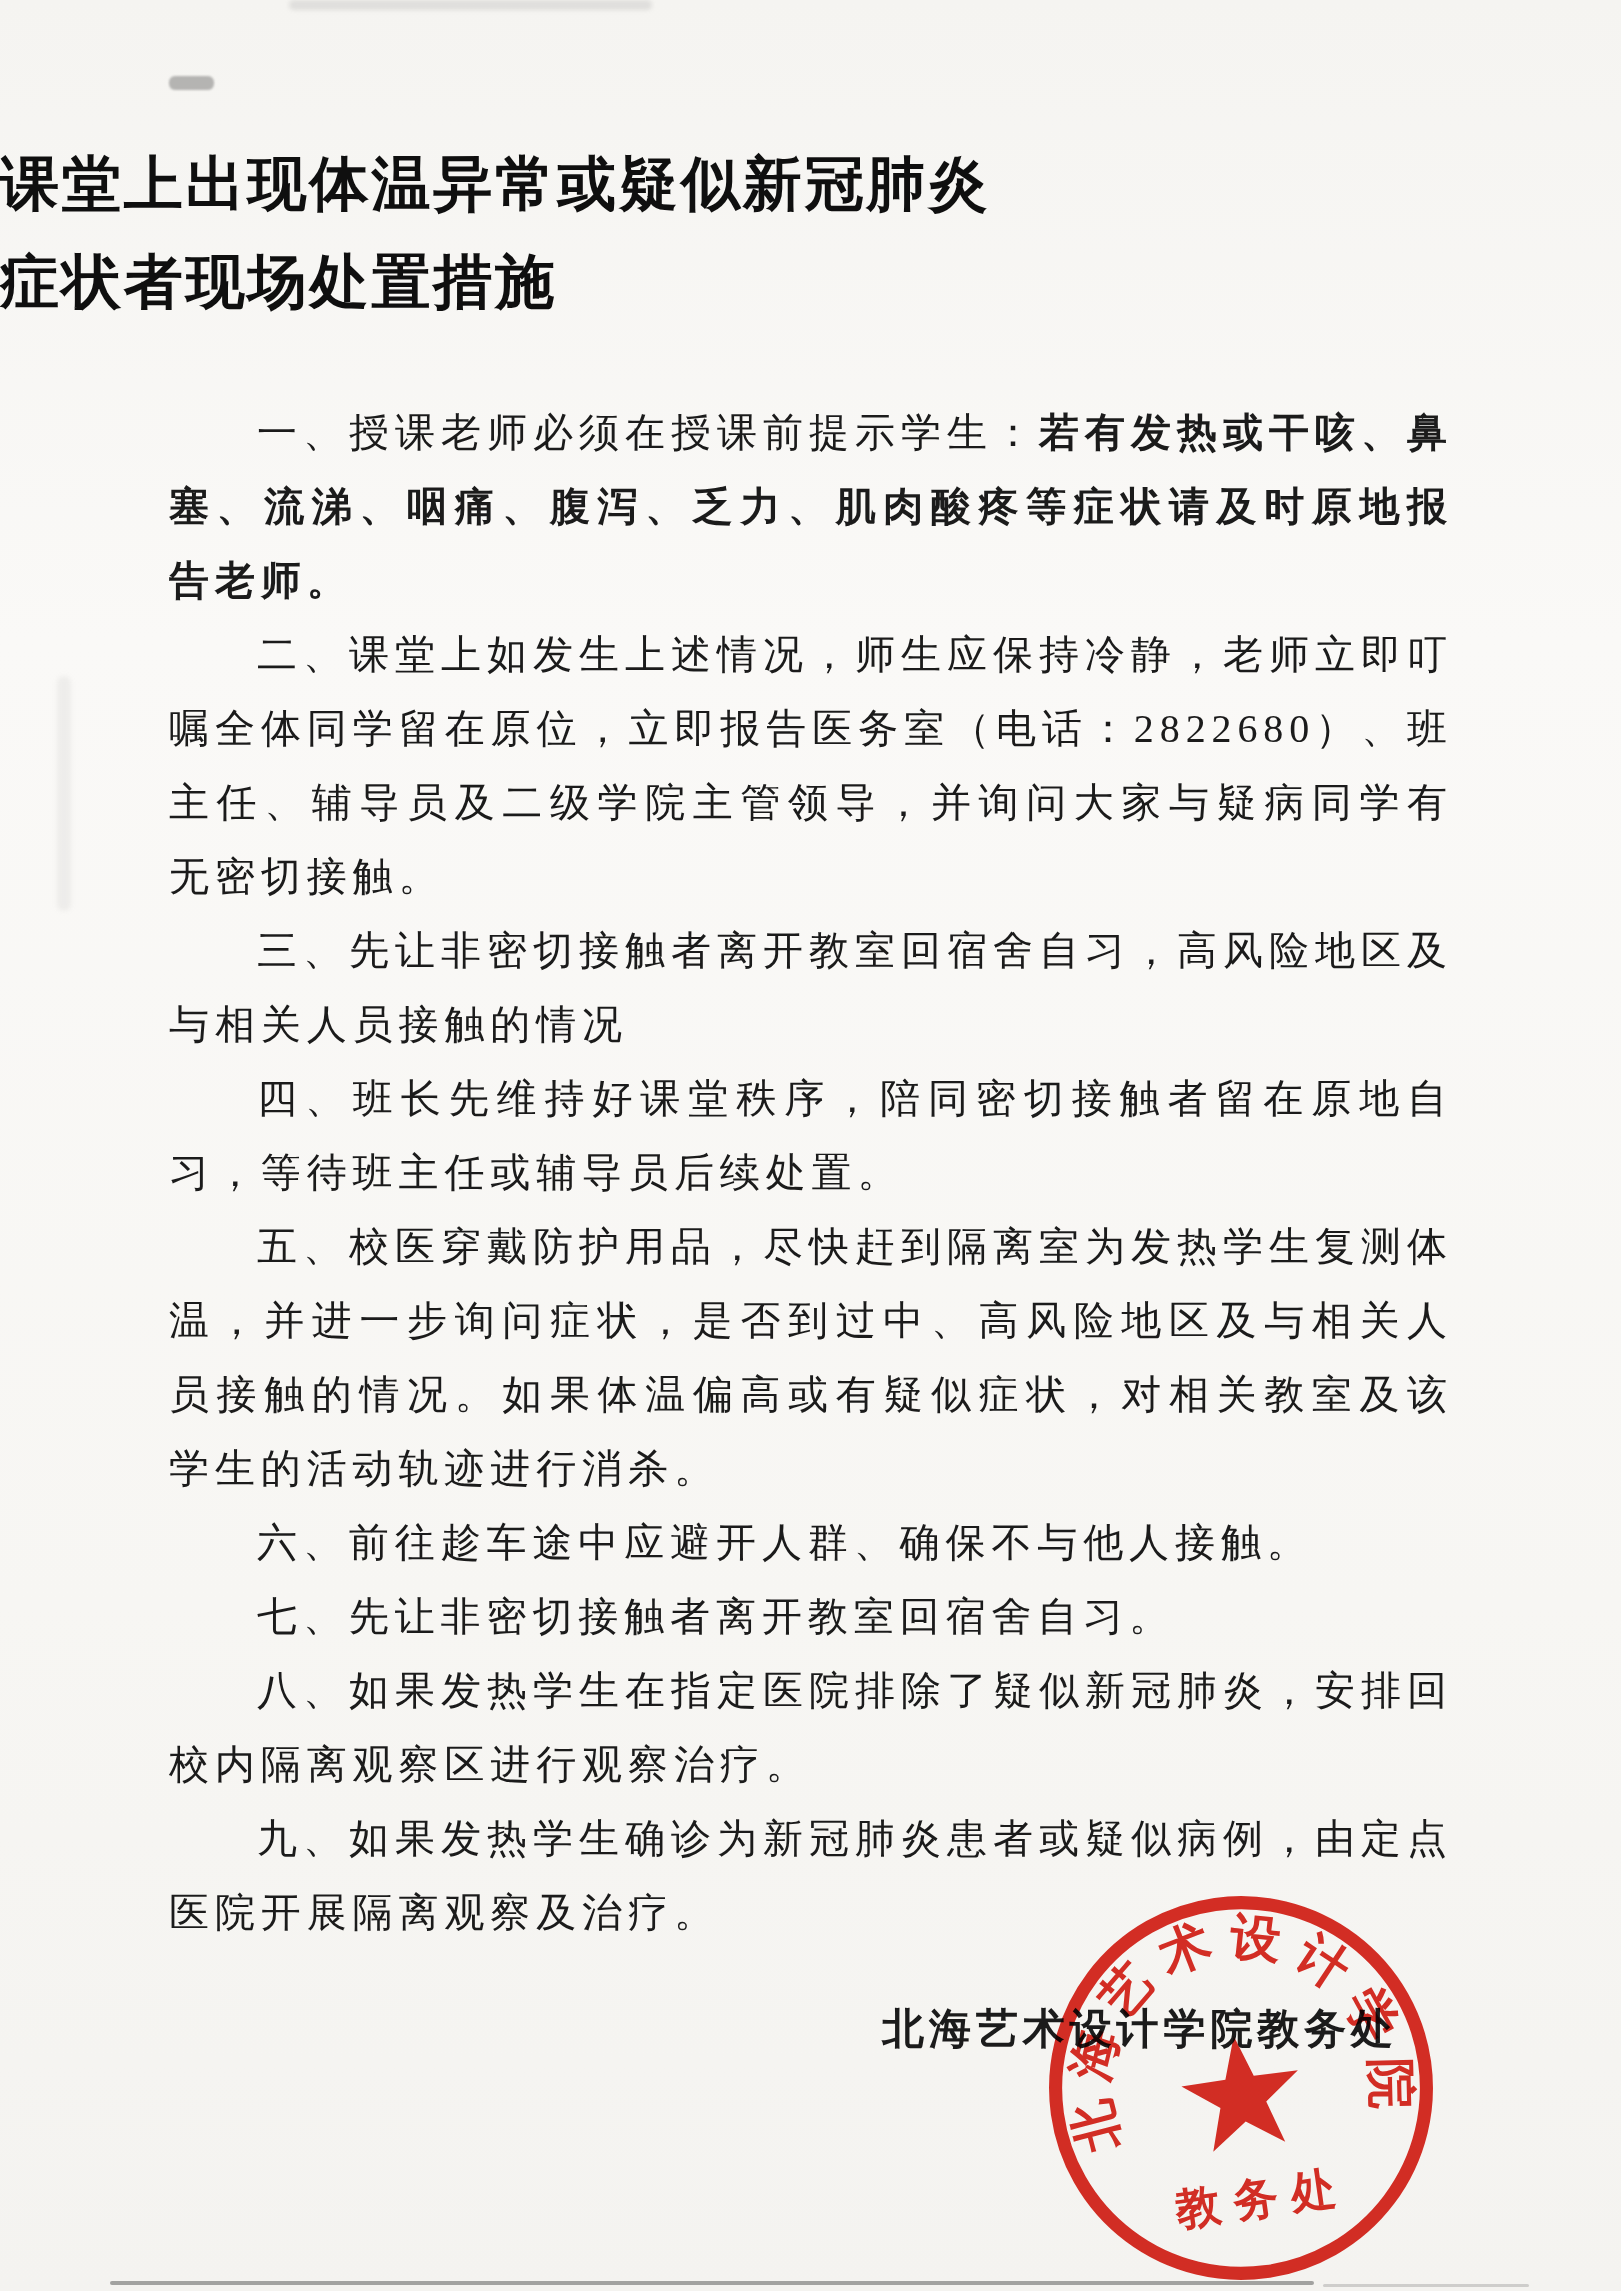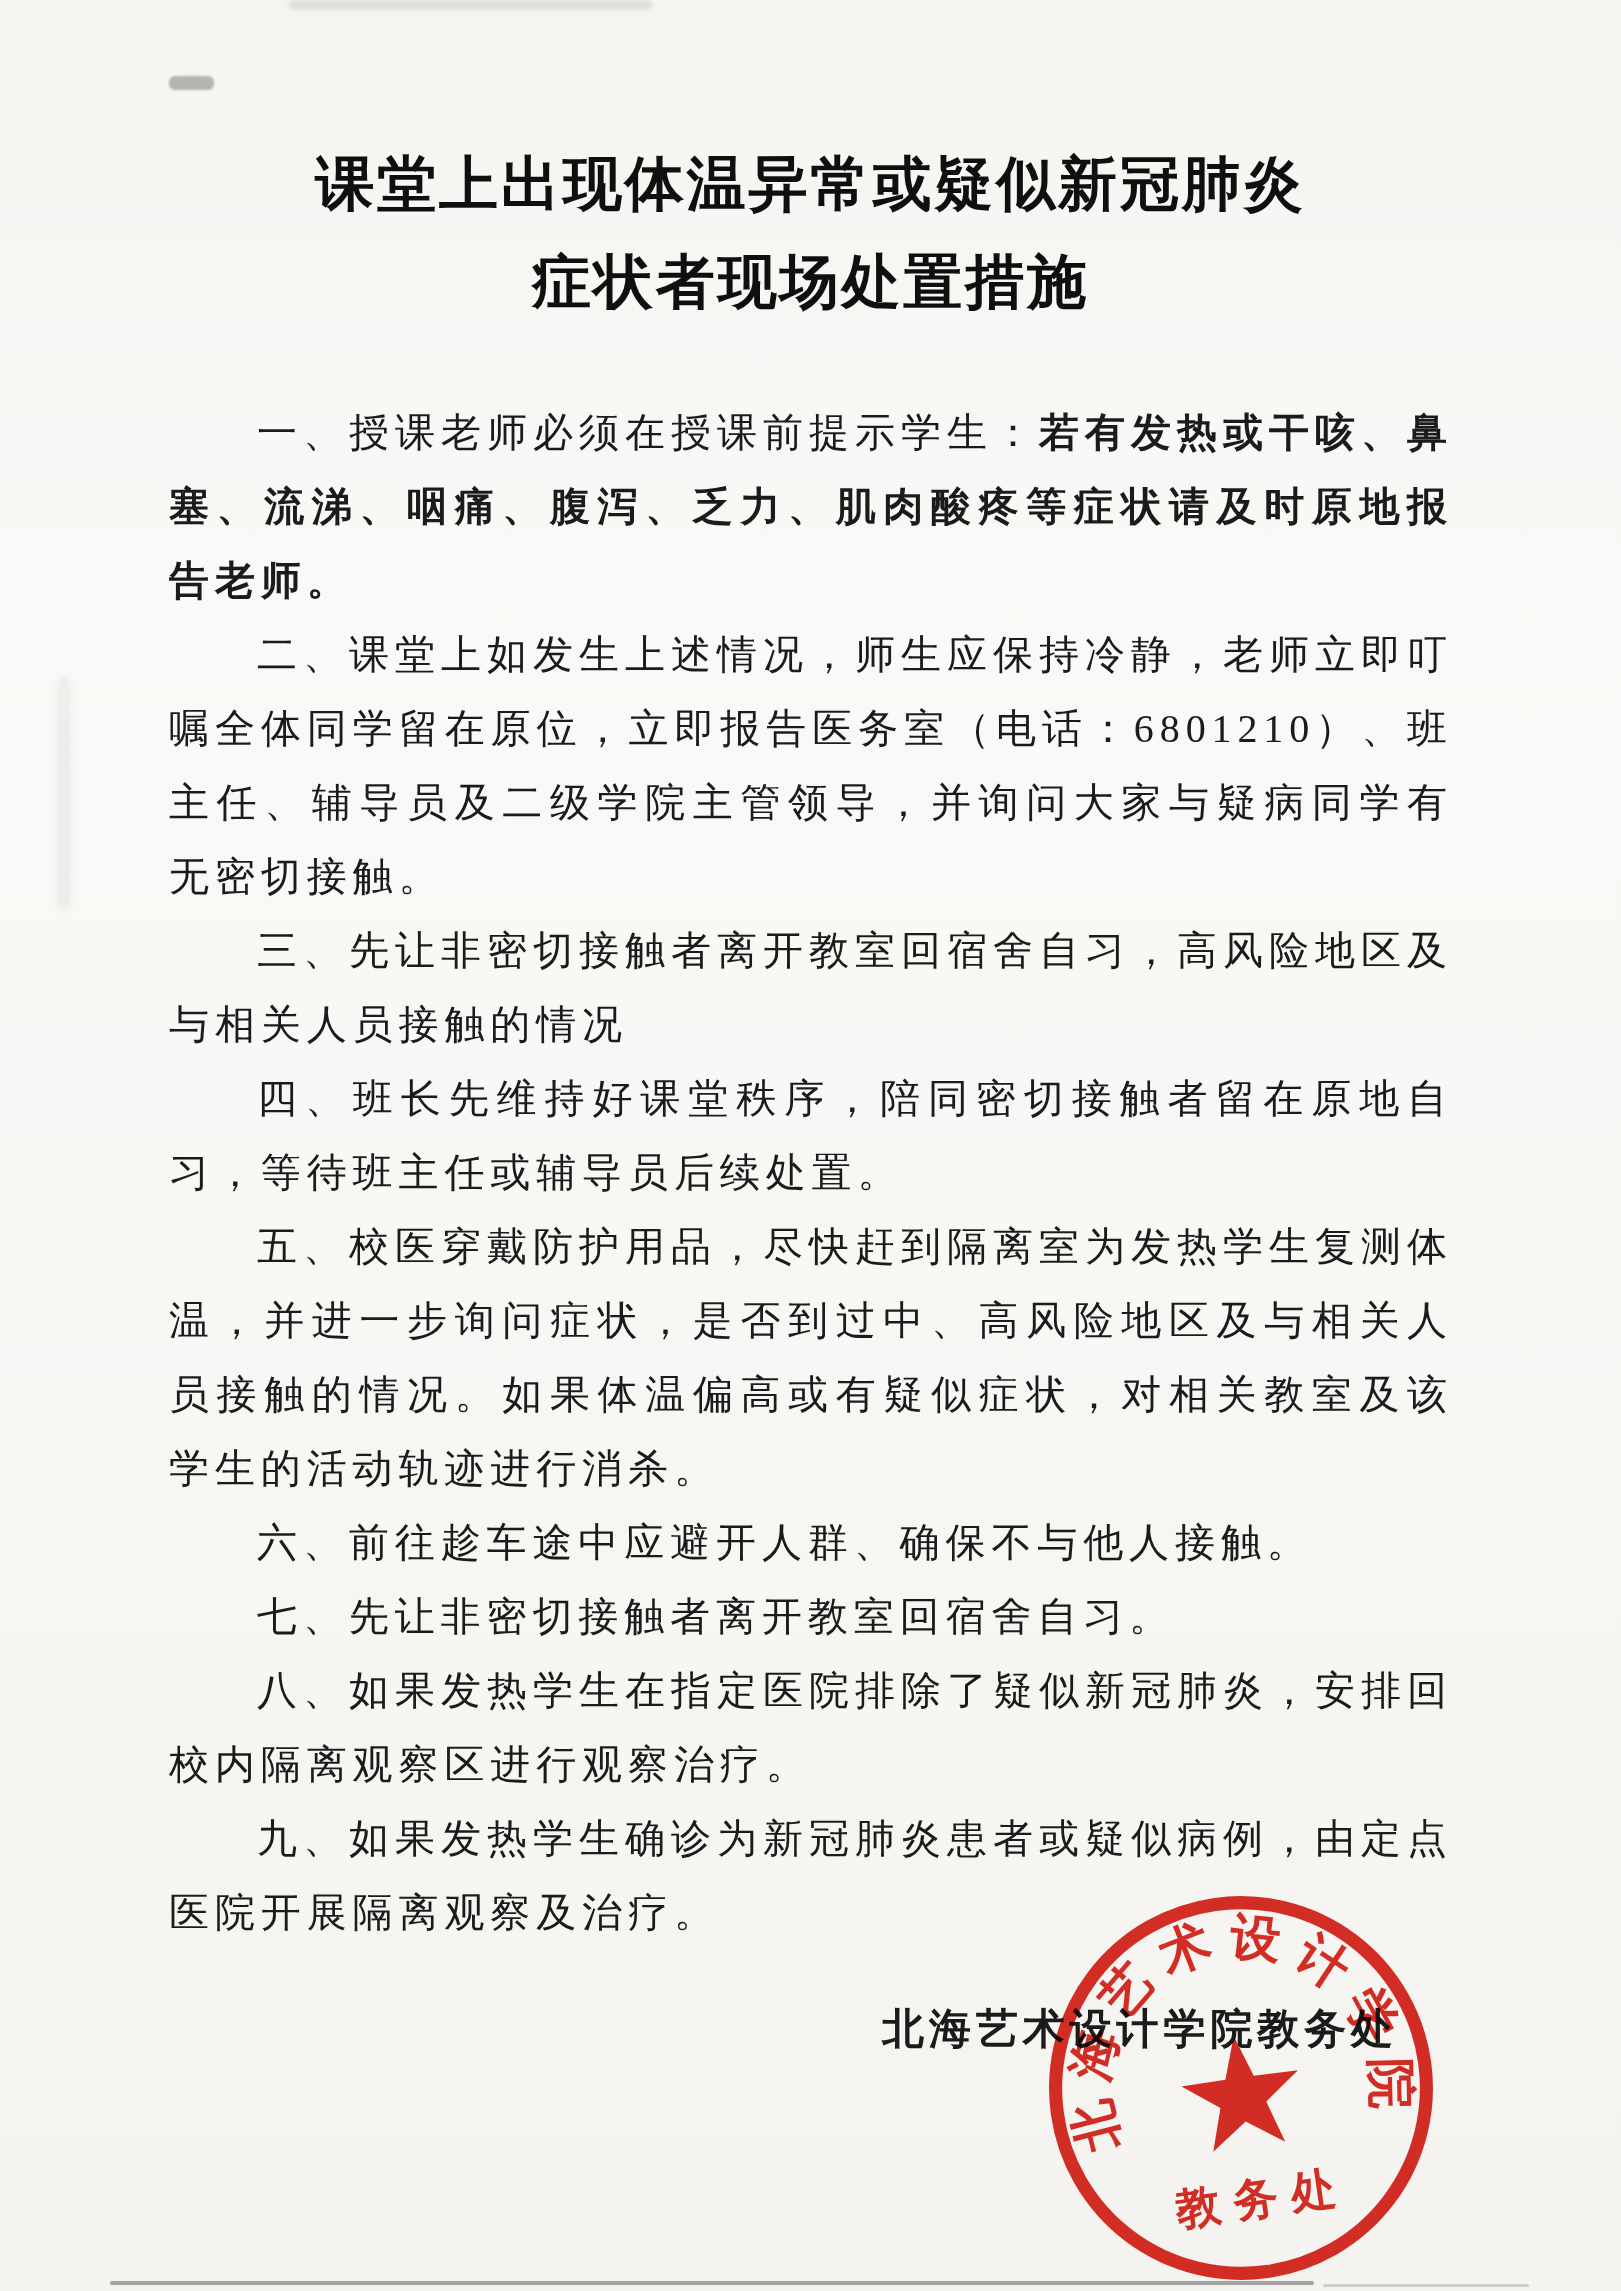--- a/index.html
+++ b/index.html
@@ -12,21 +12,21 @@
     background: linear-gradient(180deg, #f5f4f1 0%, #faf9f7 28%, #f7f6f3 70%, #f4f3f0 100%);
     overflow: hidden;
     font-family: "Liberation Serif", "DejaVu Serif", serif;
     color: #161616;
   }
   .doc-title {
     position: absolute;
     top: 135px;
     left: 0;
     width: 100%;
-    text-align: center;
+    text-align: left;
     font-size: 59px;
     font-weight: 700;
     line-height: 98px;
     letter-spacing: 2.9px;
     color: #0f0f0f;
   }
   .doc-body {
     position: absolute;
     top: 396px;
     left: 169px;
@@ -87,21 +87,21 @@
 
 <div class="page">
 
   <div class="doc-title">
     <div>课堂上出现体温异常或疑似新冠肺炎</div>
     <div>症状者现场处置措施</div>
   </div>
 
   <div class="doc-body">
     <p class="para"><span class="seg-normal">一、授课老师必须在授课前提示学生：</span><span class="seg-bold">若有发热或干咳、鼻塞、流涕、咽痛、腹泻、乏力、肌肉酸疼等症状请及时原地报告老师。</span></p>
-    <p class="para"><span class="seg-normal">二、课堂上如发生上述情况，师生应保持冷静，老师立即叮嘱全体同学留在原位，立即报告医务室（电话：6801210）、班主任、辅导员及二级学院主管领导，并询问大家与疑病同学有无密切接触。</span><span class="seg-bold"></span></p>
+    <p class="para"><span class="seg-normal">二、课堂上如发生上述情况，师生应保持冷静，老师立即叮嘱全体同学留在原位，立即报告医务室（电话：2822680）、班主任、辅导员及二级学院主管领导，并询问大家与疑病同学有无密切接触。</span><span class="seg-bold"></span></p>
     <p class="para"><span class="seg-normal">三、先让非密切接触者离开教室回宿舍自习，高风险地区及与相关人员接触的情况</span><span class="seg-bold"></span></p>
     <p class="para"><span class="seg-normal">四、班长先维持好课堂秩序，陪同密切接触者留在原地自习，等待班主任或辅导员后续处置。</span><span class="seg-bold"></span></p>
     <p class="para"><span class="seg-normal">五、校医穿戴防护用品，尽快赶到隔离室为发热学生复测体温，并进一步询问症状，是否到过中、高风险地区及与相关人员接触的情况。如果体温偏高或有疑似症状，对相关教室及该学生的活动轨迹进行消杀。</span><span class="seg-bold"></span></p>
     <p class="para"><span class="seg-normal">六、前往趁车途中应避开人群、确保不与他人接触。</span><span class="seg-bold"></span></p>
     <p class="para"><span class="seg-normal">七、先让非密切接触者离开教室回宿舍自习。</span><span class="seg-bold"></span></p>
     <p class="para"><span class="seg-normal">八、如果发热学生在指定医院排除了疑似新冠肺炎，安排回校内隔离观察区进行观察治疗。</span><span class="seg-bold"></span></p>
     <p class="para"><span class="seg-normal">九、如果发热学生确诊为新冠肺炎患者或疑似病例，由定点医院开展隔离观察及治疗。</span><span class="seg-bold"></span></p>
   </div>
 
   <div class="signature">北海艺术设计学院教务处</div>

